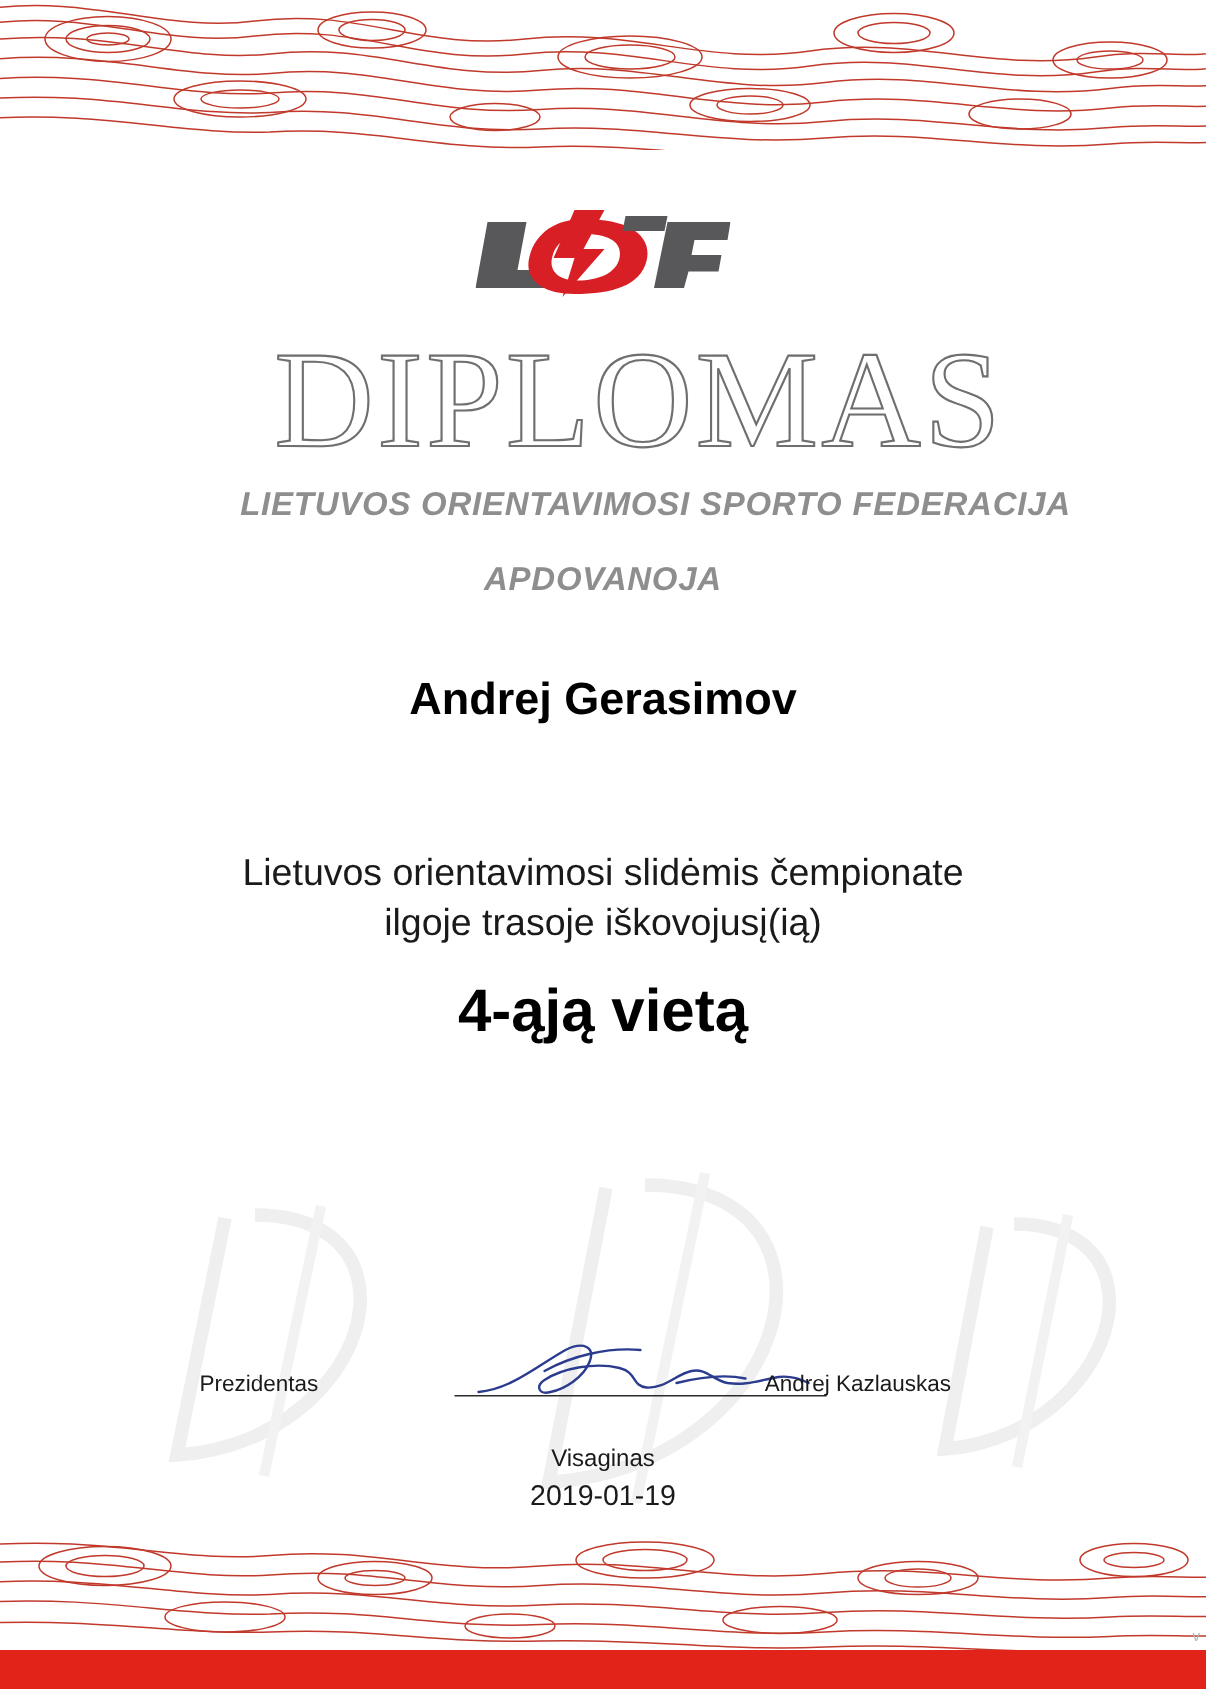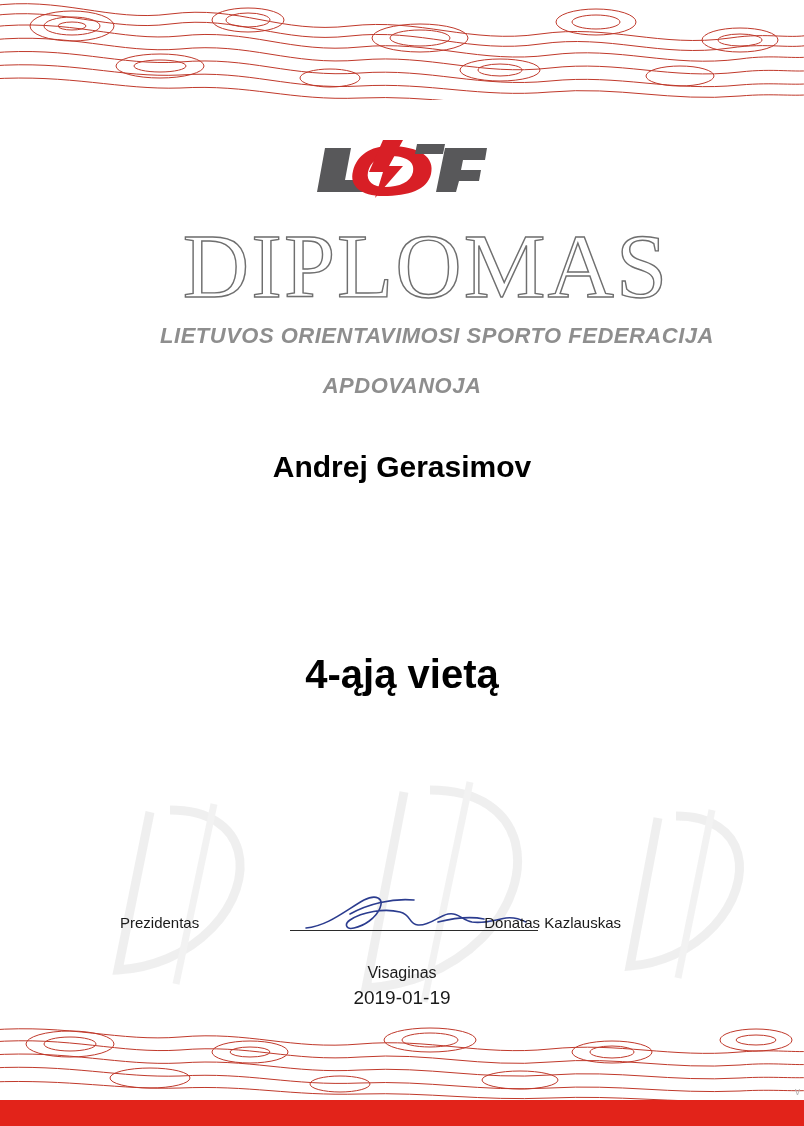--- a/index.html
+++ b/index.html
@@ -138,21 +138,21 @@
     width: 700px;
     text-align: right;
     font-size: 20px;
     line-height: 27px;
     color: #1a1a1a;
   }
 
   
   .sig-row {
     position: absolute;
-    left: 0;
+    left: 13px;
     top: 908px;
     width: 713px;
     height: 36px;
   }
   .sig-left {
     position: absolute;
     left: 120px;
     top: 6px;
     font-size: 15px;
     color: #1a1a1a;
@@ -299,36 +299,40 @@
     </svg>
   </div>
 
   <div class="title">DIPLOMAS</div>
 
   <div class="subtitle l1">LIETUVOS ORIENTAVIMOSI SPORTO FEDERACIJA</div>
   <div class="subtitle l2">APDOVANOJA</div>
 
   <div class="recipient">Andrej Gerasimov</div>
 
+  <div class="event">
+    <div>Lietuvos orientavimosi slidėmis čempionate</div>
+    <div>ilgoje trasoje iškovojusį(ią)</div>
+  </div>
 
   <div class="place">4-ąją vietą</div>
 
 
   <div class="sig-row">
     <div class="sig-left">Prezidentas</div>
     <div class="sig-mark">
       <svg width="252" height="44" viewBox="0 0 252 44" xmlns="http://www.w3.org/2000/svg">
         <g fill="none" stroke="#2b3c8f" stroke-width="1.6" stroke-linecap="round">
           <path d="M18 36 C40 34 58 18 76 8 C88 2 96 6 92 16 C88 26 76 34 66 36 C58 38 56 32 62 28 C74 20 96 16 112 20 C124 23 120 32 130 33 C142 34 150 24 160 22 C170 20 174 28 184 30 C196 32 206 28 218 26 C226 25 232 27 238 30"></path>
           <path d="M62 22 C80 12 104 6 126 8"></path>
           <path d="M150 30 C166 26 182 24 196 27"></path>
         </g>
       </svg>
     </div>
     <div class="sig-line"></div>
-    <div class="sig-right">Donatas Kazlauskas</div>
+    <div class="sig-right">Andrej Kazlauskas</div>
   </div>
 
   <div class="footer-loc">Visaginas</div>
   <div class="footer-date">2019-01-19</div>
 
   <div class="corner-mark">v</div>
 </div>
 
 </body></html>

